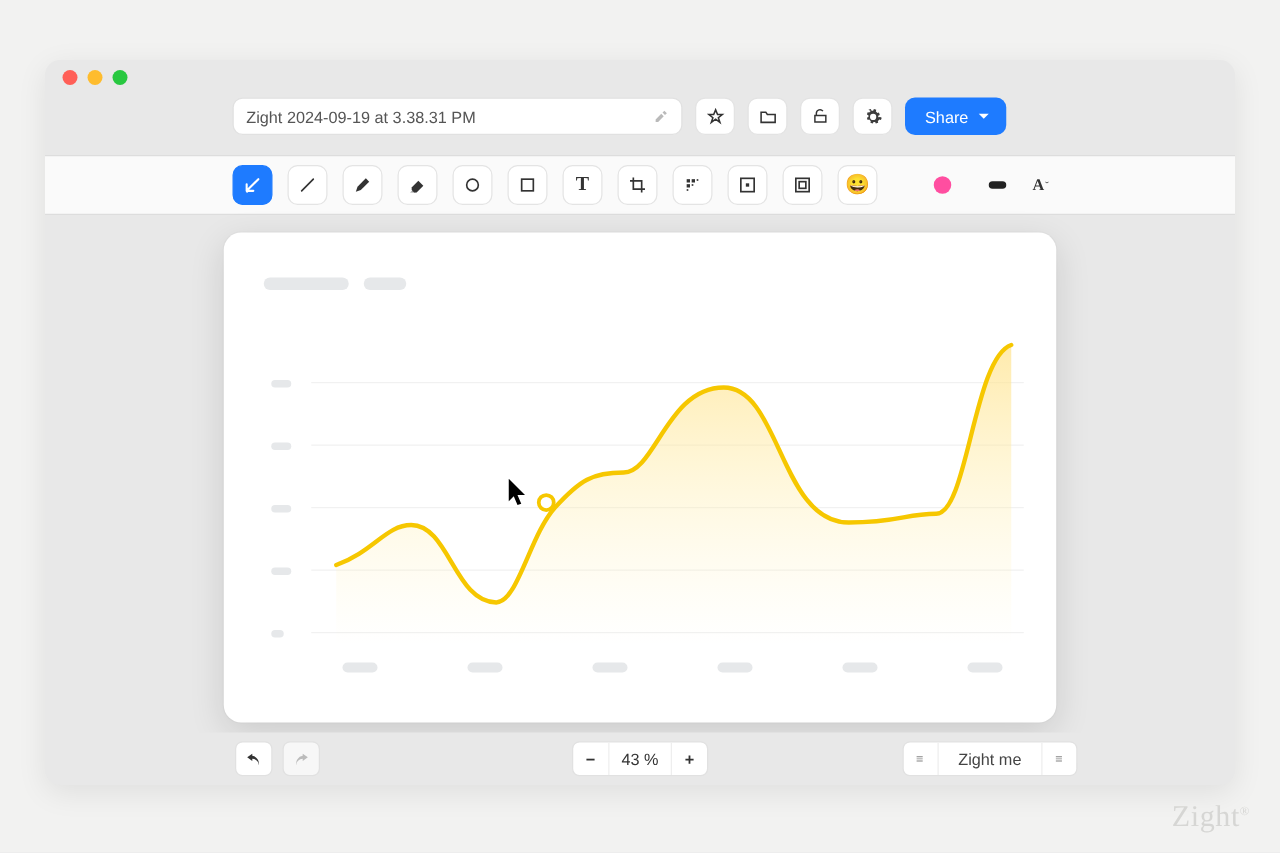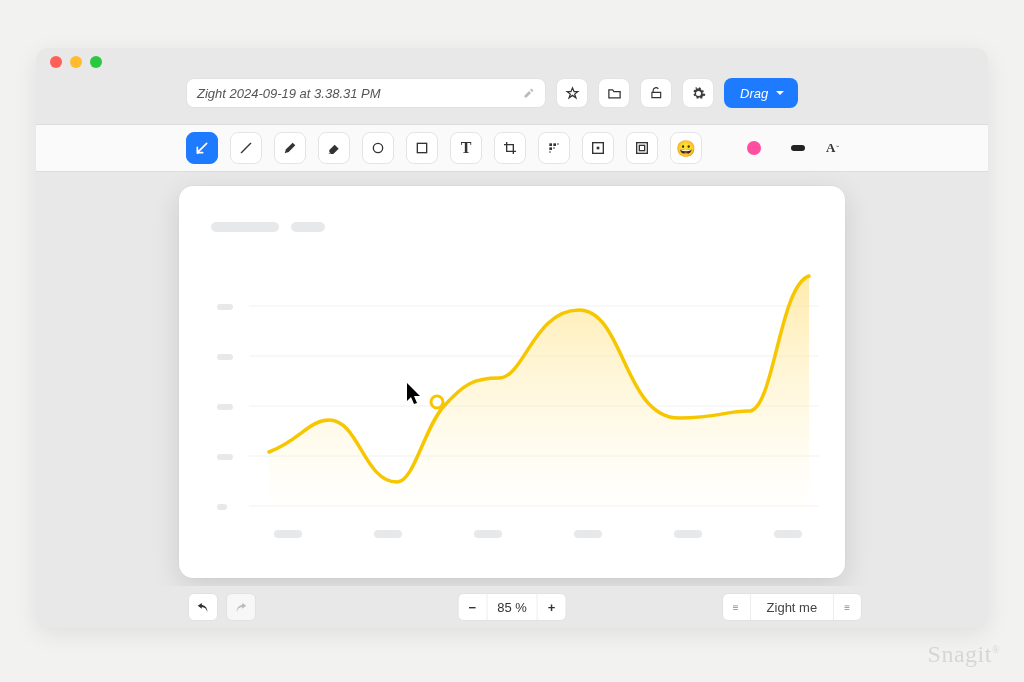--- a/index.html
+++ b/index.html
@@ -39,21 +39,20 @@
   .traffic.green { background: #28c840; }
 
   .headerbar {
     position: absolute;
     top: 30px;
     left: 0; right: 0;
     display: flex;
     align-items: center;
     gap: 10px;
     padding: 0 16px 0 150px;
-    font-style: italic;
   }
   .title-pill {
     flex: 0 0 360px;
     height: 30px;
     background: #ffffff;
     border: 1px solid #e1e1e1;
     border-radius: 8px;
     display: flex;
     align-items: center;
     justify-content: space-between;
@@ -292,21 +291,21 @@
       <svg width="14" height="14" viewBox="0 0 24 24">
           <path fill="none" stroke="currentColor" stroke-width="2" d="M7 11h13v9H5v-9h2zm0 0V8a5 5 0 019-3"></path>
         </svg>
     </div>
     <div class="icon-btn">
       <svg width="15" height="15" viewBox="0 0 24 24">
           <path fill="currentColor" d="M12 8a4 4 0 100 8 4 4 0 000-8zm9 4l2 1-1 3-2-.5a8 8 0 01-2 2l.5 2-3 1-1-2h-2l-1 2-3-1 .5-2a8 8 0 01-2-2l-2 .5-1-3 2-1v-2l-2-1 1-3 2 .5a8 8 0 012-2L6 3l3-1 1 2h2l1-2 3 1-.5 2a8 8 0 012 2l2-.5 1 3-2 1v2z" opacity=".95"></path>
         </svg>
     </div>
     <div class="share-btn">
-      <span>Drag</span>
+      <span>Share</span>
       <span class="chev-down"></span>
     </div>
   </div>
 
   <div class="toolbar">
     <div class="tbtn active">
       <svg width="16" height="16" viewBox="0 0 24 24">
           <path fill="currentColor" d="M19 5L5 19m0 0h8m-8 0v-8" stroke="currentColor" stroke-width="2.5" stroke-linecap="round"></path>
           <path fill="currentColor" d="M5 19l-1 1 1.5 1.5L7 20l-2-1 0 0z"></path>
         </svg>
@@ -459,28 +458,28 @@
       </div>
       <div class="small-btn disabled">
         <svg width="14" height="14" viewBox="0 0 24 24">
             <path fill="currentColor" d="M14 5l7 5-7 5v-3a9 9 0 00-9 9 11 11 0 019-13V5z"></path>
           </svg>
       </div>
     </div>
 
     <div class="zoom-group">
       <div style="font-weight:700;">−</div>
-      <div>85 %</div>
+      <div>43 %</div>
       <div style="font-weight:700;">+</div>
     </div>
 
     <div class="drag-group">
       <div class="drag-handle">≡</div>
       <div style="padding:0 16px;color:#444">Zight me</div>
       <div class="drag-handle">≡</div>
     </div>
   </div>
 
 </div>
 
 <div class="watermark">
-  <span>Snagit</span><sup>®</sup>
+  <span>Zight</span><sup>®</sup>
 </div>
 
 </body></html>

